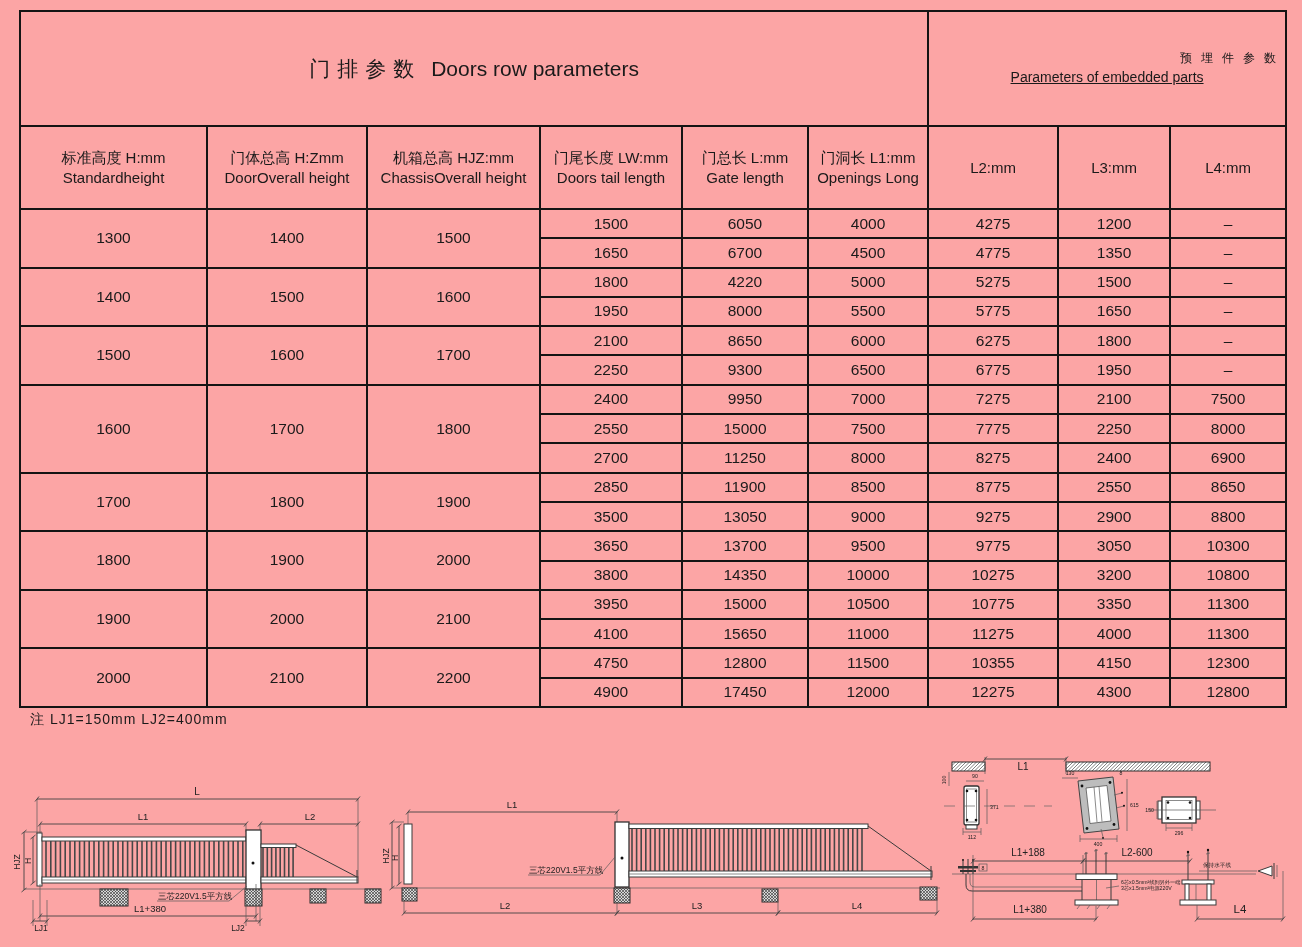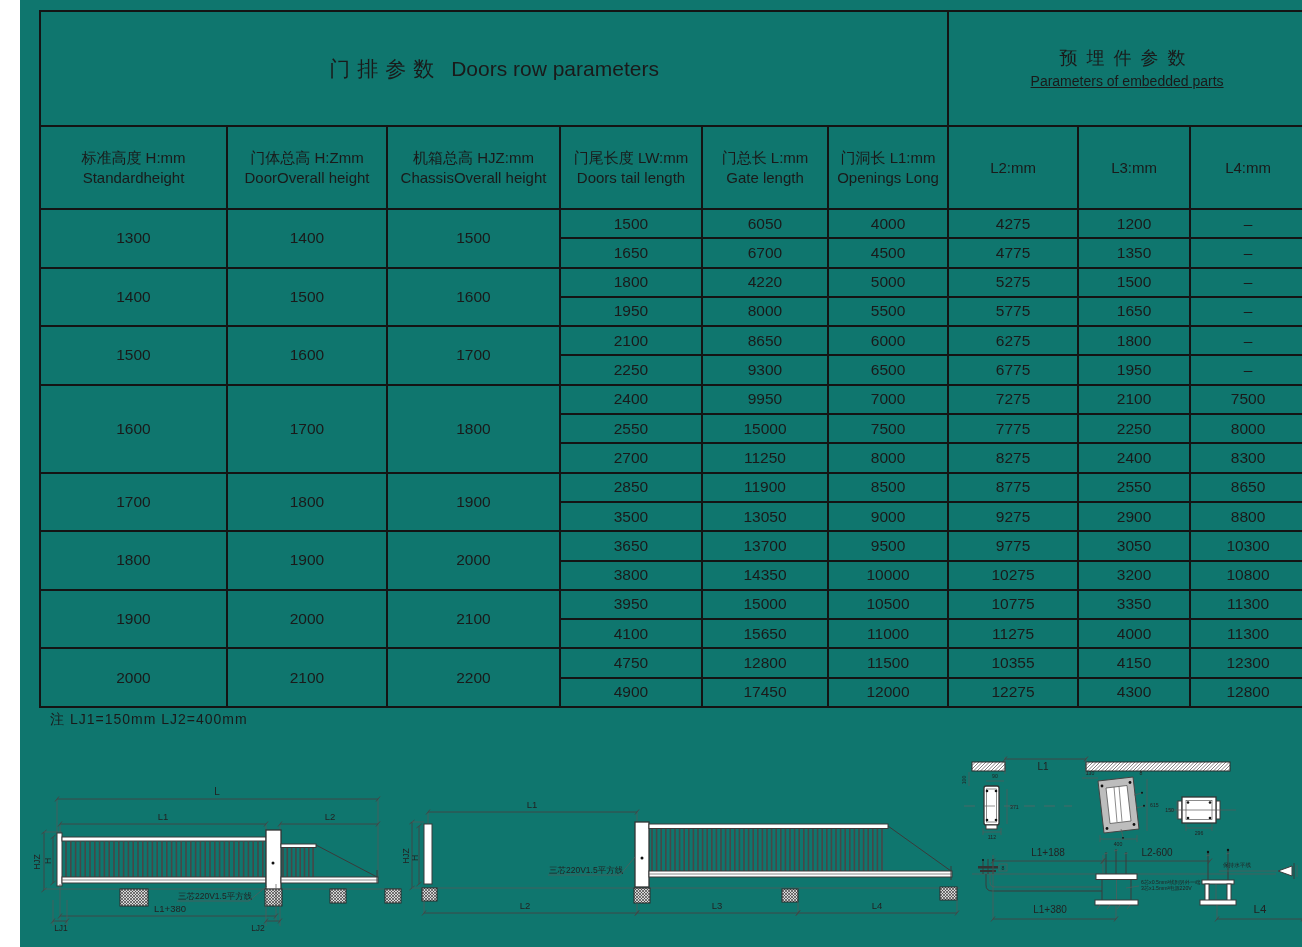--- a/index.html
+++ b/index.html
@@ -1,27 +1,27 @@
 <!DOCTYPE html>
 <html><head>
 <meta charset="utf-8">
 <style>
   html,body{margin:0;padding:0;background:#fff;}
   body{width:1302px;height:947px;position:relative;overflow:hidden;
        font-family:"Liberation Sans",sans-serif;color:#1a1a1a;}
-  .page{position:absolute;inset:0;background:#0f766e;margin-left:20px;}
+  .page{position:absolute;inset:0;background:#fca5a5;}
 
   
   table.spec{position:absolute;left:19px;top:10px;width:1266px;
              border-collapse:collapse;table-layout:fixed;}
   .spec th,.spec td{border:2px solid #141414;text-align:center;vertical-align:middle;
                     padding:0;font-weight:normal;line-height:1.3;}
   .title-row th{height:113px;font-size:21px;}
   .title-cn{letter-spacing:7px;margin-right:10px;}
-  .title-cn2{display:block;letter-spacing:9px;font-size:18px;}
+  .title-cn2{display:block;letter-spacing:9px;font-size:12px;text-align:right;}
   .title-en2{display:block;font-size:14px;margin-top:2px;text-decoration:underline;}
   .head-row th{height:81px;font-size:15px;}
   .hd-cn{display:block;}
   .hd-en{display:block;}
   .hd-en:empty{display:none;}
   .spec tbody td{height:27.3px;font-size:15.5px;}
 
   .note{position:absolute;left:30px;top:711px;font-size:14px;letter-spacing:1px;}
 
   
@@ -184,21 +184,21 @@
           <td>7775</td>
           <td>2250</td>
           <td>8000</td>
         </tr>
         <tr>
           <td>2700</td>
           <td>11250</td>
           <td>8000</td>
           <td>8275</td>
           <td>2400</td>
-          <td>8300</td>
+          <td>6900</td>
         </tr>
         <tr>
           <td rowspan="2">1700</td>
           <td rowspan="2">1800</td>
           <td rowspan="2">1900</td>
           <td>2850</td>
           <td>11900</td>
           <td>8500</td>
           <td>8775</td>
           <td>2550</td>

